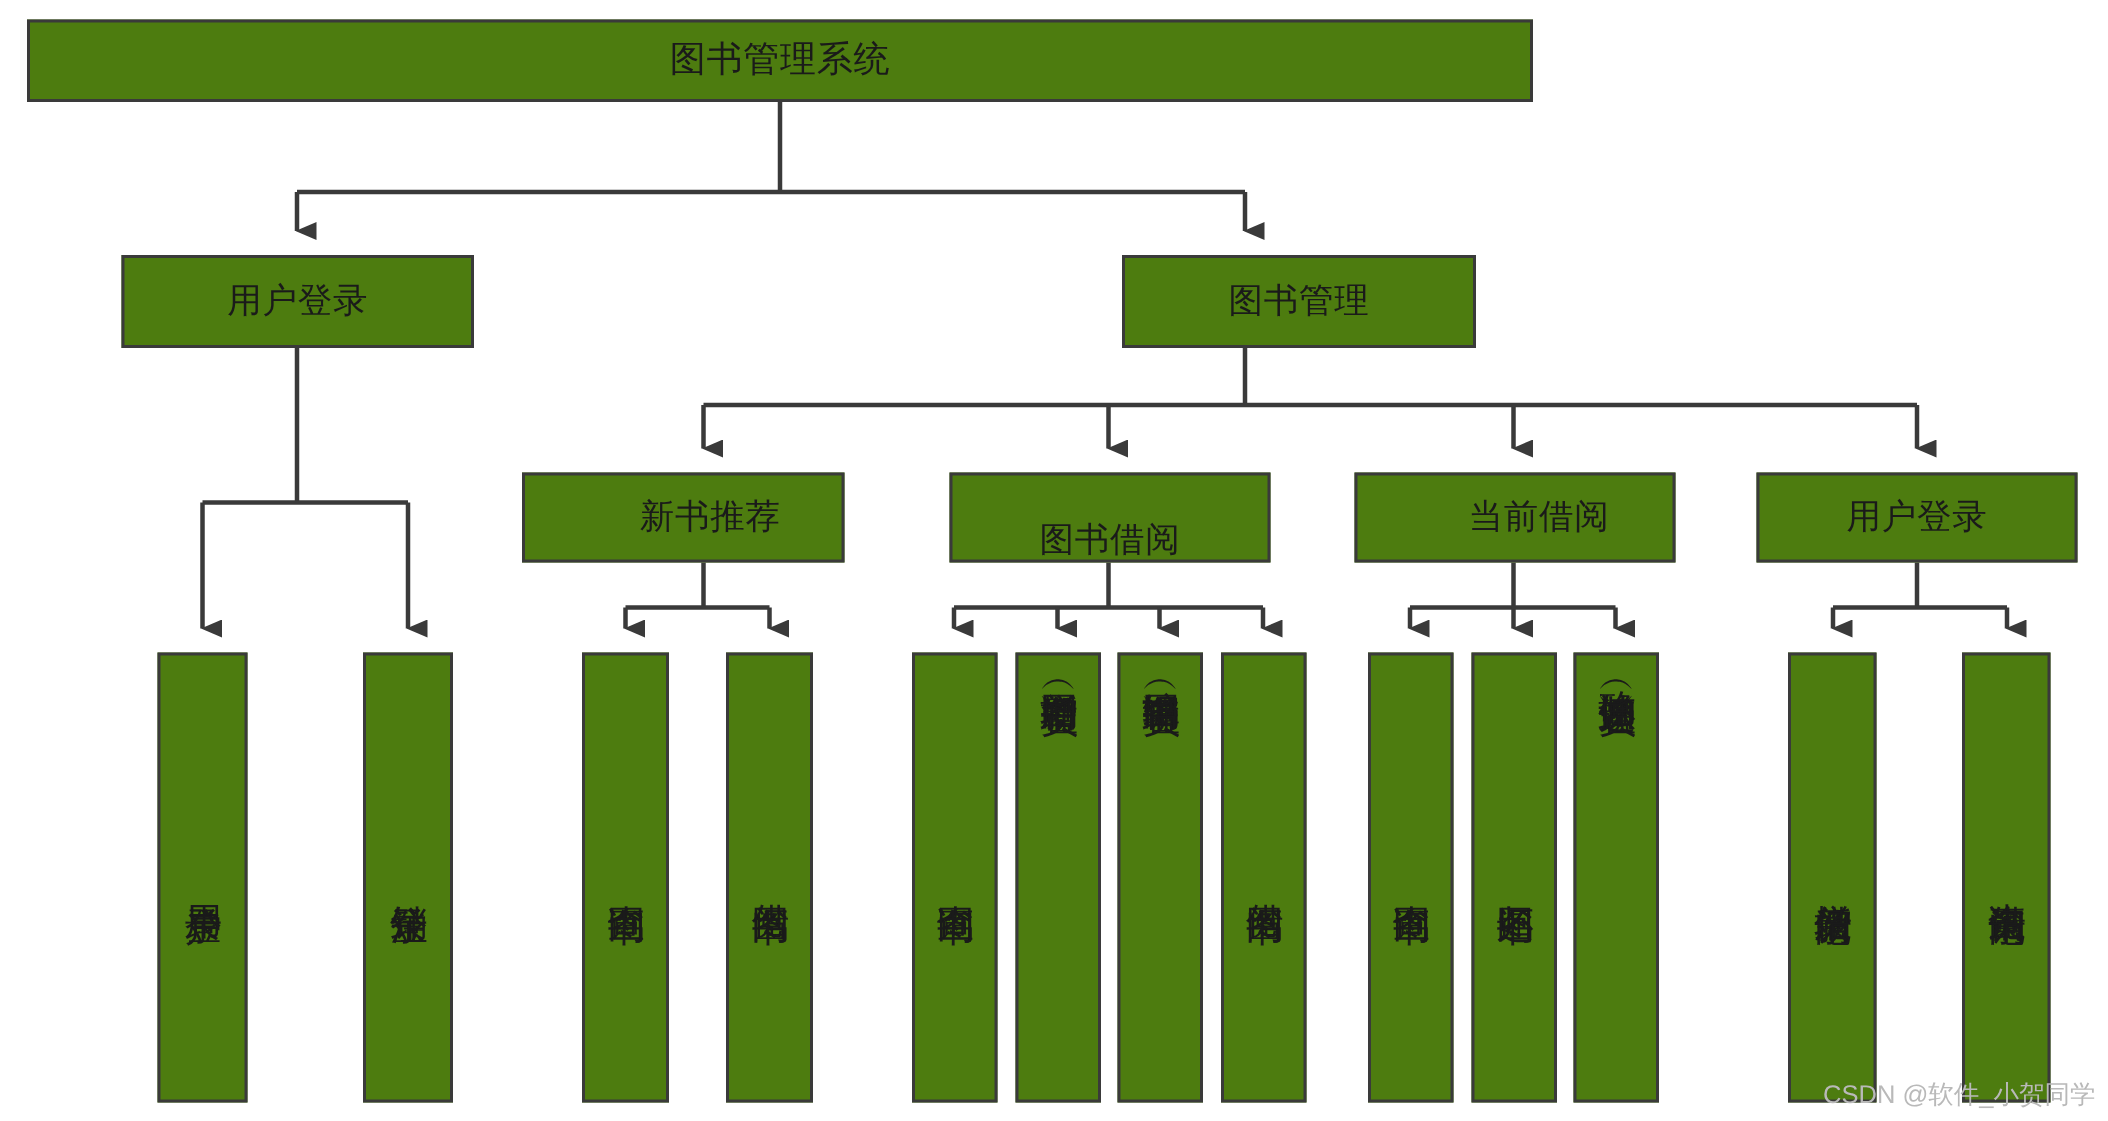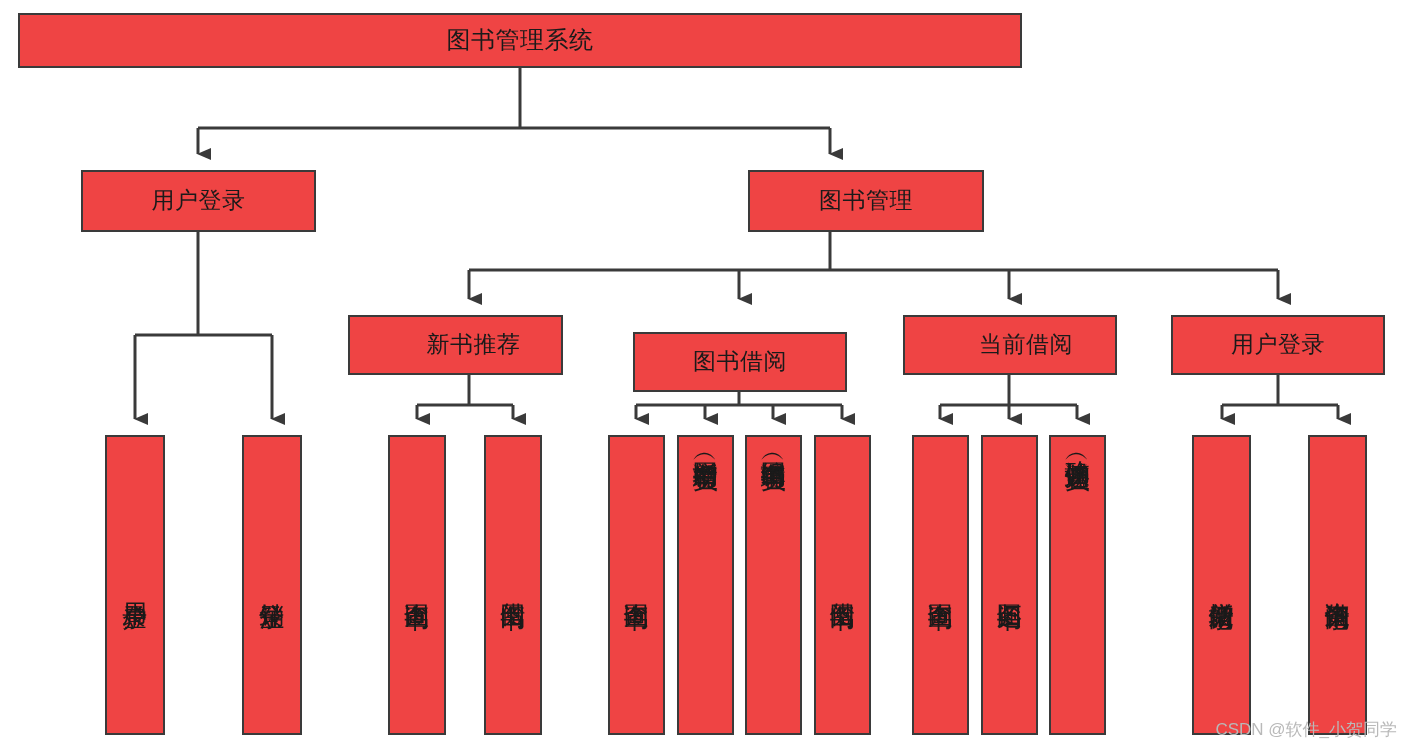--- a/index.html
+++ b/index.html
@@ -22,21 +22,21 @@
     position: absolute;
     left: 0;
     top: 0;
     width: 1405px;
     height: 747px;
     pointer-events: none;
   }
   .node {
     position: absolute;
     box-sizing: border-box;
-    background: #ef4444;
+    background: #4d7c0f;
     border: 2.5px solid #3a3a3a;
     display: flex;
     align-items: center;
     justify-content: center;
     color: #1a1a1a;
     z-index: 2;
   }
   .node .lbl {
     display: block;
     text-align: center;
@@ -143,21 +143,21 @@
   <div class="node horiz" style="left:81px; top:170px; width:235px; height:62px;">
     <span class="lbl">用户登录</span>
   </div>
   <div class="node horiz" style="left:748px; top:170px; width:236px; height:62px;">
     <span class="lbl">图书管理</span>
   </div>
 
   <div class="node horiz" style="left:348px; top:315px; width:215px; height:60px;padding-left:36px;">
     <span class="lbl">新书推荐</span>
   </div>
-  <div class="node horiz" style="left:633px; top:332px; width:214px; height:60px;">
+  <div class="node horiz" style="left:633px; top:315px; width:214px; height:60px;align-items:flex-end;">
     <span class="lbl">图书借阅</span>
   </div>
   <div class="node horiz" style="left:903px; top:315px; width:214px; height:60px;padding-left:32px;">
     <span class="lbl">当前借阅</span>
   </div>
   <div class="node horiz" style="left:1171px; top:315px; width:214px; height:60px;">
     <span class="lbl">用户登录</span>
   </div>
 
   <div class="node vert centered" style="left:105px; top:435px; width:60px; height:300px;">

